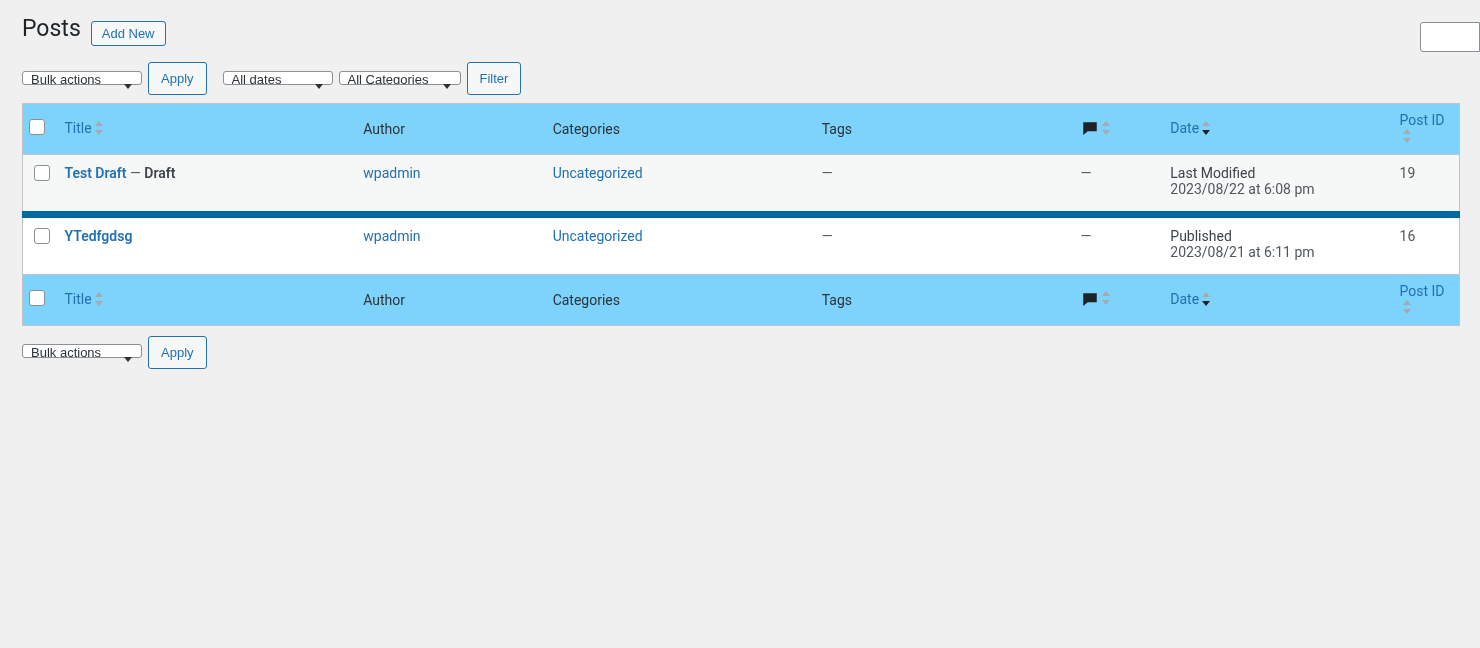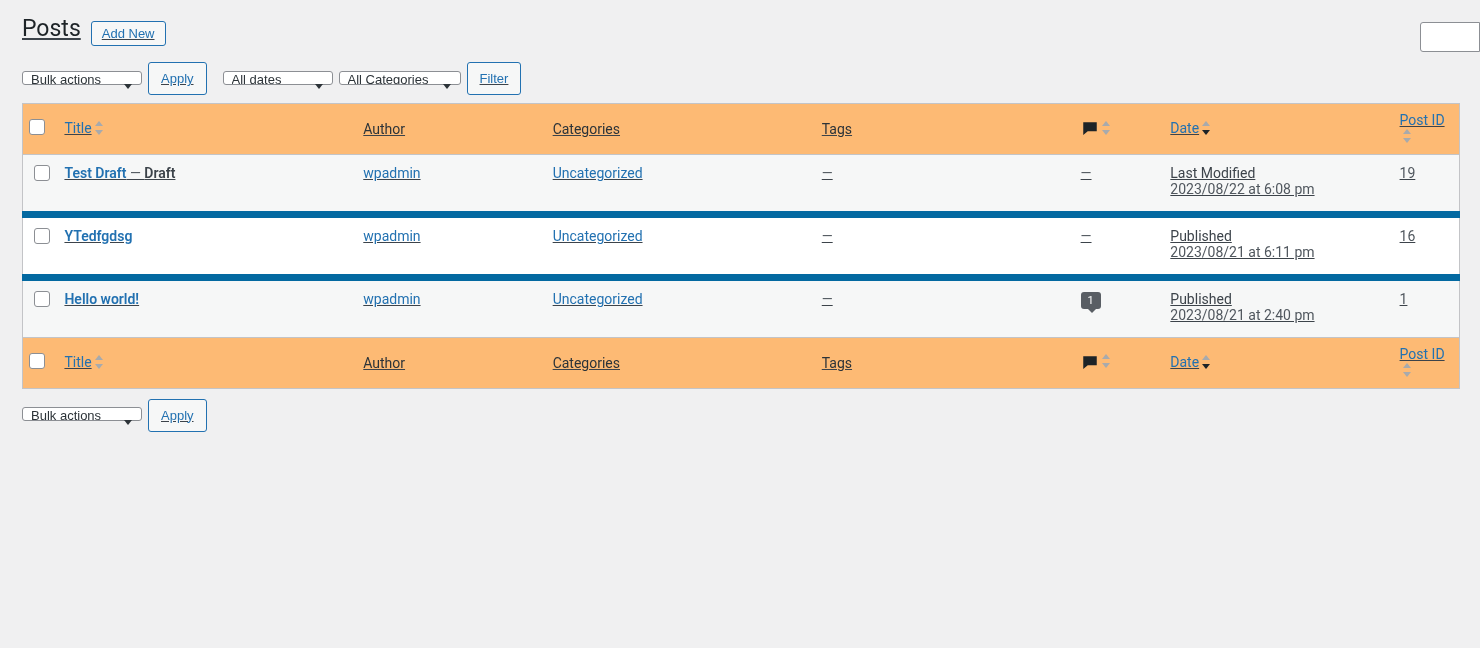--- a/index.html
+++ b/index.html
@@ -7,21 +7,20 @@
       background: #f0f0f1;
       font-family: -apple-system, BlinkMacSystemFont, "Segoe UI", Roboto, sans-serif;
       font-size: 13px;
       color: #3c434a;
       width: 1480px;
       height: 648px;
       overflow: hidden;
     }
     .wrap {
       padding: 10px 20px 0 22px;
-      text-decoration: underline;
     }
     .header-row {
       display: flex;
       align-items: center;
       margin-bottom: 15px;
     }
     h1 {
       font-size: 23px;
       font-weight: 400;
       color: #1d2327;
@@ -97,21 +96,21 @@
       border: 1px solid #8c8f94;
       border-radius: 3px 0 0 3px;
       height: 30px;
       padding: 0 8px;
       width: 60px;
     }
     table.wp-list-table {
       width: 100%;
       border-collapse: collapse;
       border: 1px solid #c3c4c7;
-      background: #fdba74;
+      background: #7dd3fc;
     }
     table.wp-list-table thead th,
     table.wp-list-table tfoot th {
       text-align: left;
       font-weight: 400;
       font-size: 14px;
       padding: 8px 10px;
       color: #2c3338;
       border-bottom: 1px solid #c3c4c7;
     }
@@ -266,33 +265,20 @@
           <td class="col-author"><a href="#">wpadmin</a></td>
           <td class="col-categories"><a href="#">Uncategorized</a></td>
           <td class="col-tags"><span class="dash">—</span></td>
           <td class="col-comments"><span class="dash">—</span></td>
           <td class="col-date date-cell">
             <div class="status">Published</div>
             <div class="datetime">2023/08/21 at 6:11 pm</div>
           </td>
           <td class="col-postid">16</td>
         </tr>
-        <tr>
-          <td class="check-col"><input type="checkbox" style=""></td>
-          <td class="col-title"><a href="#" class="row-title">Hello world!</a></td>
-          <td class="col-author"><a href="#">wpadmin</a></td>
-          <td class="col-categories"><a href="#">Uncategorized</a></td>
-          <td class="col-tags"><span class="dash">—</span></td>
-          <td class="col-comments"><span class="comment-bubble">1</span></td>
-          <td class="col-date date-cell">
-            <div class="status">Published</div>
-            <div class="datetime">2023/08/21 at 2:40 pm</div>
-          </td>
-          <td class="col-postid">1</td>
-        </tr>
       </tbody>
     <tfoot>
       <tr>
         <th class="check-col"><input type="checkbox" style=""></th>
         <th class="sortable col-title"><span>Title</span><span class="sort-icon"><svg viewBox="0 0 10 14">
                 <path d="M5 0 L9 5 L1 5 Z" fill="#a7aaad"></path>
                 <path d="M5 14 L1 9 L9 9 Z" fill="#a7aaad"></path>
               </svg></span></th>
         <th class="col-author">Author</th>
         <th class="col-categories">Categories</th>

